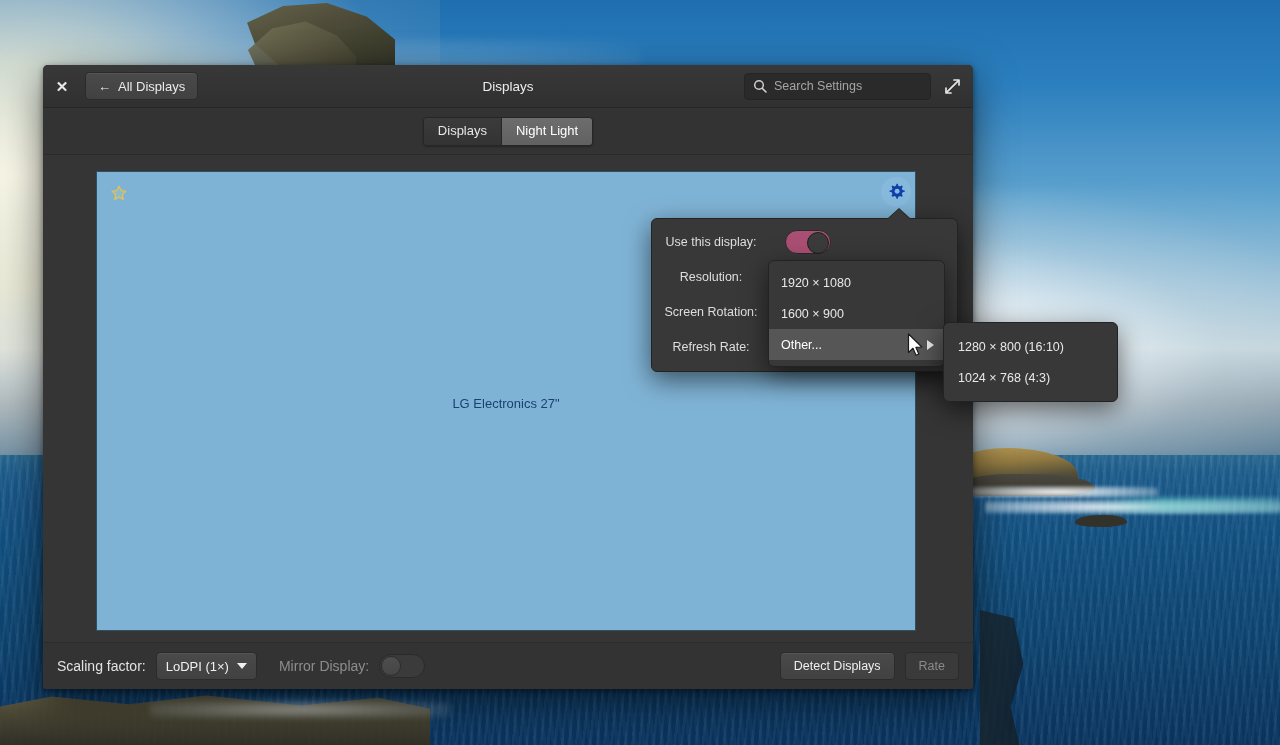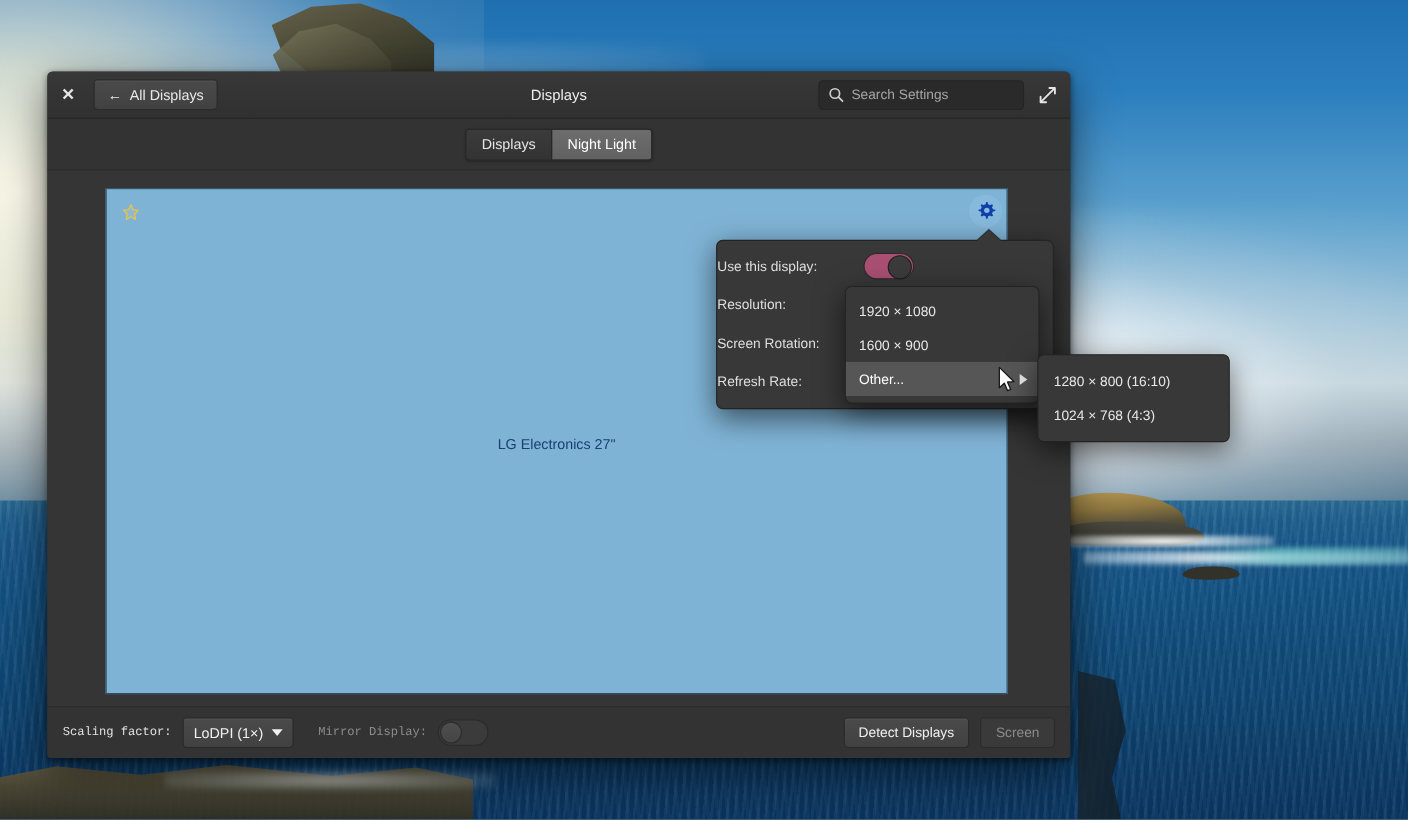--- a/index.html
+++ b/index.html
@@ -282,21 +282,21 @@
   
   .actionbar {
     position: absolute; left: 0; bottom: 0;
     width: 100%; height: 47px;
     background: #333333;
     border-top: 1px solid #2b2b2b;
     display: flex; align-items: center;
     padding: 0 14px;
     gap: 10px;
   }
-  .ab-label { color: #e2e2e2; font-size: 11px; font-family: Liberation Mono, monospace; }
+  .ab-label { color: #e2e2e2; font-size: 14px; }
   .ab-label.dim { color: #8d8d8d; }
   .combo {
     height: 28px; padding: 0 9px;
     display: flex; align-items: center; gap: 8px;
     background: linear-gradient(180deg, #4a4a4a 0%, #414141 100%);
     border: 1px solid #2b2b2b;
     border-radius: 4px;
     color: #f0f0f0; font-size: 13px;
     cursor: pointer;
     box-shadow: inset 0 1px 0 rgba(255,255,255,0.06);
@@ -358,21 +358,21 @@
     border-bottom: 10px solid #383838;
     filter: drop-shadow(0 -1px 0 #232323);
   }
   .pop-row {
     position: absolute;
     left: 0; width: 100%;
     height: 34px;
     display: flex; align-items: center;
   }
   .pop-row .lbl {
-    width: 118px; text-align: left;
+    width: 118px; text-align: center;
     color: #dedede; font-size: 12.5px;
     padding-right: 0;
   }
   .switch-on {
     margin-left: 15px;
     width: 46px; height: 24px;
     border-radius: 12px;
     background: #a8days;
     background: #a94f73;
     border: 1px solid #2a2a2a;
@@ -523,21 +523,21 @@
     </div>
     <span class="ab-label dim" style="margin-left:12px;">Mirror Display:</span>
     <div class="switch-off">
       <span class="knob"></span>
     </div>
     <div class="spacer"></div>
     <div class="btn">
       <span>Detect Displays</span>
     </div>
     <div class="btn disabled">
-      <span>Screen</span>
+      <span>Rate</span>
     </div>
   </div>
 </div>
 
 <div id="display-popover">
   <div class="pop-arrow"></div>
 
   <div class="pop-row" style="top:6px;">
     <span class="lbl">Use this display:</span>
     <div class="switch-on">

